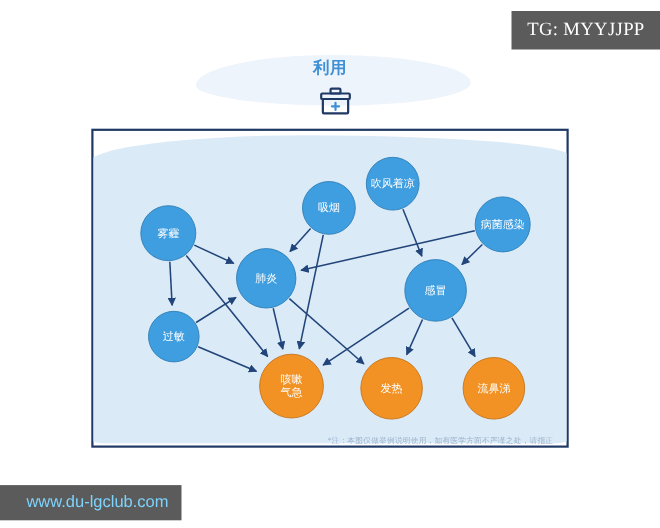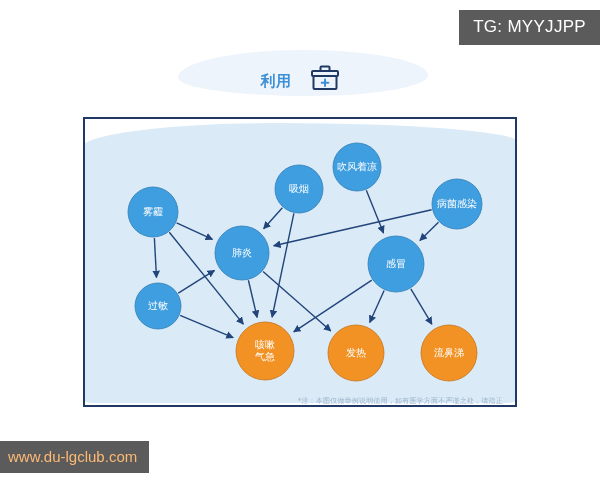--- a/index.html
+++ b/index.html
@@ -18,48 +18,49 @@
   
   #tg-tag {
     position: absolute;
     top: 10px;
     right: 0px;
     background: #5b5b5b;
     color: #ffffff;
     font-size: 17px;
     letter-spacing: 0.3px;
     padding: 7px 14px 8px 14px;
-    font-family: Liberation Sans, sans-serif;
+    font-family: Liberation Serif, serif;
     white-space: nowrap;
   }
 
   
   #watermark {
     position: absolute;
     left: 0px;
     bottom: 7px;
     background: #5b5b5b;
-    color: #fdba74;
+    color: #7dd3fc;
     font-size: 15px;
-    padding: 7px 12px 8px 8px;
+    padding: 7px 12px 8px 24px;
     font-family: "Liberation Sans", sans-serif;
     white-space: nowrap;
   }
 
   
   #heading {
     position: absolute;
     left: 0;
     top: 58px;
     width: 600px;
     height: 46px;
     display: flex;
     align-items: center;
     justify-content: center;
     gap: 8px;
+    flex-direction: column;
   }
   #heading-cloud {
     position: absolute;
     left: 178px;
     top: 50px;
     width: 250px;
     height: 46px;
     background: #eef4fb;
     border-radius: 50% 50% 48% 52% / 60% 55% 45% 40%;
     z-index: 0;

